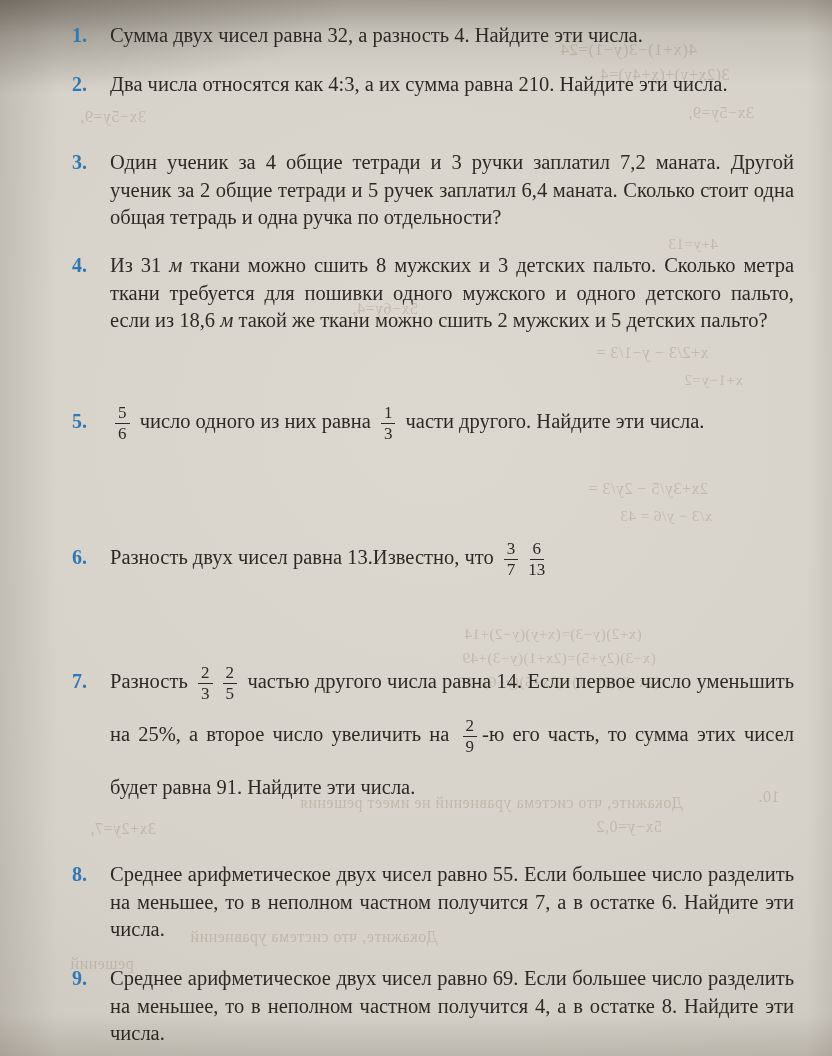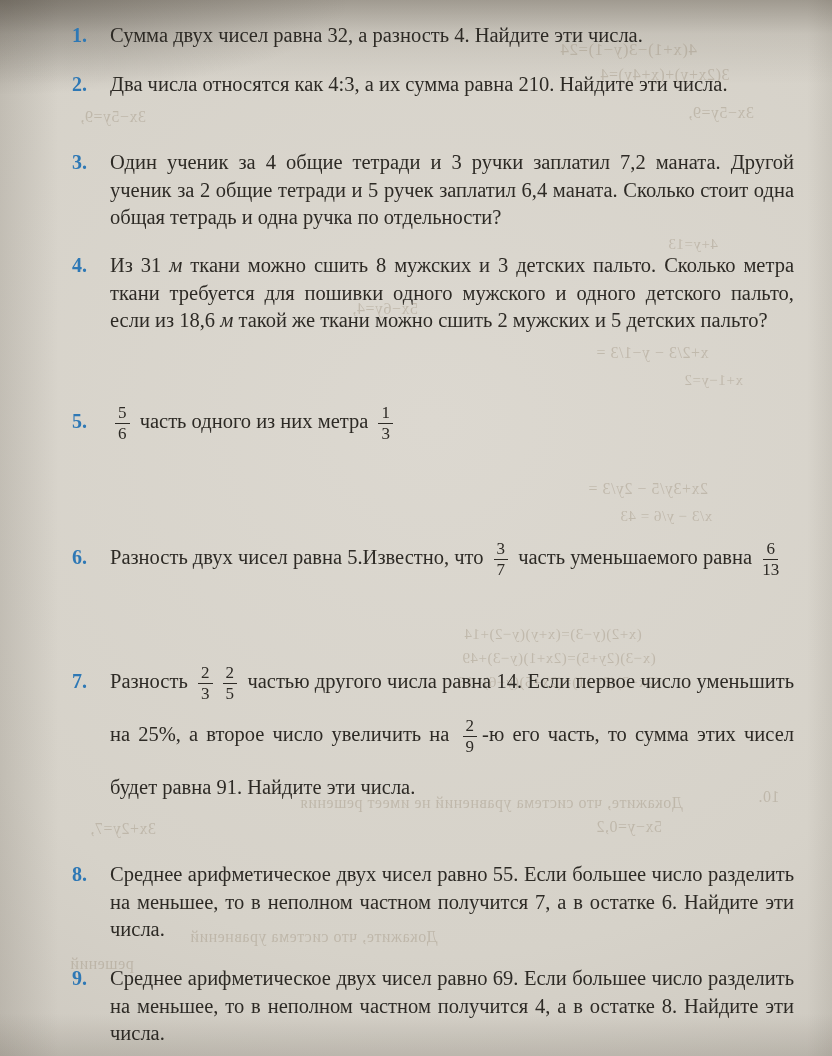--- a/index.html
+++ b/index.html
@@ -91,31 +91,31 @@
       </div>
       <div class="problem p4">
         <div class="pnum">4.</div>
         <div class="ptext"><span>Из 31 </span><span class="it">м</span><span> ткани можно сшить 8 мужских и 3 детских пальто. Сколько метра ткани требуется для пошивки одного мужского и одного детского пальто, если из 18,6 </span><span class="it">м</span><span> такой же ткани можно сшить 2 мужских и 5 детских пальто?</span></div>
       </div>
       <div class="problem p5 has-frac">
         <div class="pnum">5.</div>
         <div class="ptext"><span class="frac">
             <span class="num">5</span>
             <span class="den">6</span>
-          </span><span> часть одного из них метра </span><span class="frac">
+          </span><span> число одного из них равна </span><span class="frac">
             <span class="num">1</span>
             <span class="den">3</span>
-          </span></div>
+          </span><span> части другого. Найдите эти числа.</span></div>
       </div>
       <div class="problem p6 has-frac">
         <div class="pnum">6.</div>
-        <div class="ptext"><span>Разность двух чисел равна 5.Известно, что </span><span class="frac">
+        <div class="ptext"><span>Разность двух чисел равна 13.Известно, что </span><span class="frac">
             <span class="num">3</span>
             <span class="den">7</span>
-          </span><span> часть уменьшаемого равна </span><span class="frac">
+          </span><span class="frac">
             <span class="num">6</span>
             <span class="den">13</span>
           </span></div>
       </div>
       <div class="problem p7 has-frac">
         <div class="pnum">7.</div>
         <div class="ptext"><span>Разность </span><span class="frac">
             <span class="num">2</span>
             <span class="den">3</span>
           </span><span class="frac">

